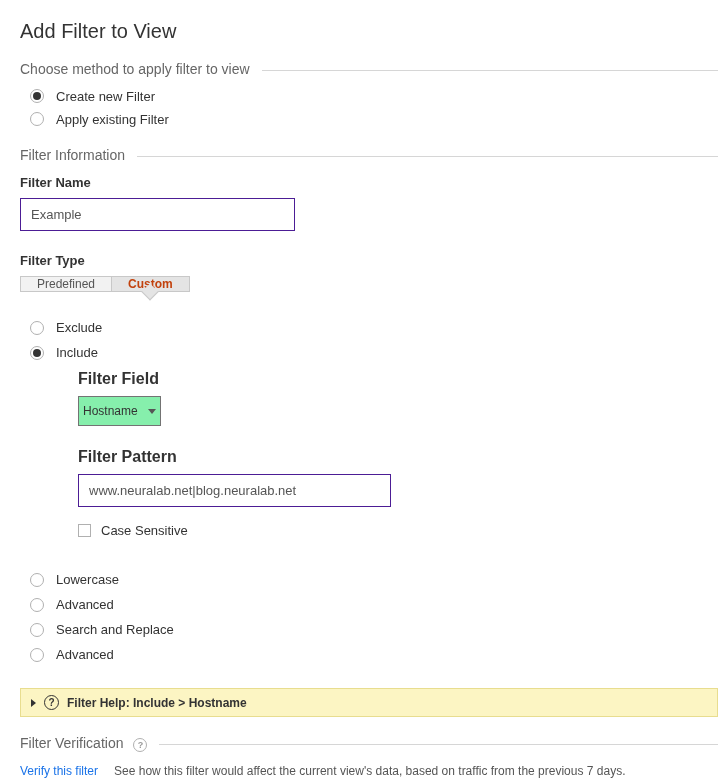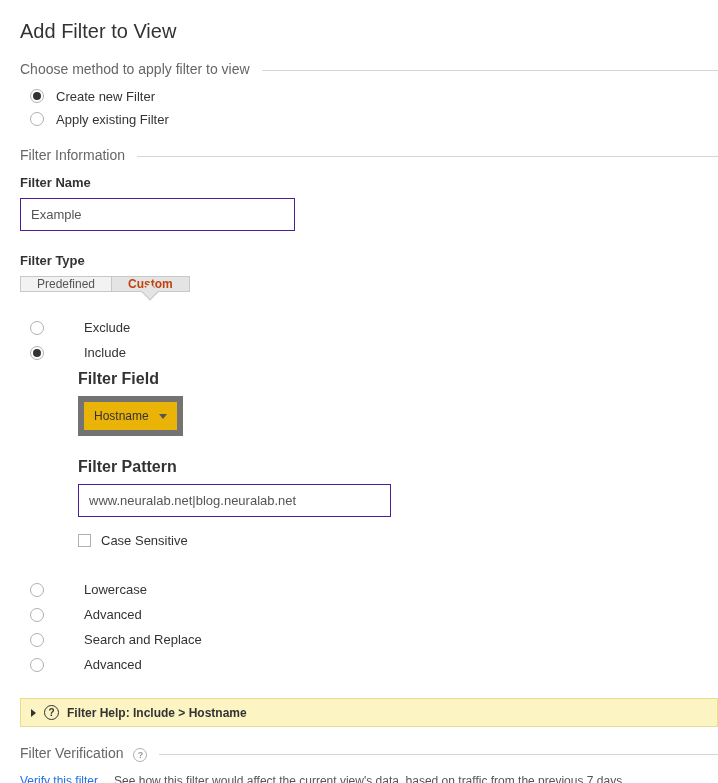--- a/index.html
+++ b/index.html
@@ -106,38 +106,37 @@
     border-bottom: 1px solid #c8c8c8;
   }
   .custom-options {
     margin: 28px 0 26px 10px;
   }
   .custom-option {
     display: flex;
     align-items: center;
     margin-bottom: 10px;
     cursor: pointer;
-    gap: 28px;
   }
   .indent-block {
     margin-left: 48px;
     margin-top: 8px;
     margin-bottom: 34px;
   }
   .sub-label {
     font-size: 16px;
     font-weight: bold;
     color: #333;
     margin-bottom: 8px;
     display: block;
   }
   .dropdown {
-    border: 6px solid #737373;
-    background: #eab308;
-    padding: 7px 10px;
+    border: 1px solid #737373;
+    background: #86efac;
+    padding: 7px 4px;
     font-size: 12px;
     color: #333;
     display: inline-flex;
     align-items: center;
     cursor: pointer;
   }
   .dropdown .caret {
     margin-left: 10px;
     width: 0; height: 0;
     border-left: 4px solid transparent;

